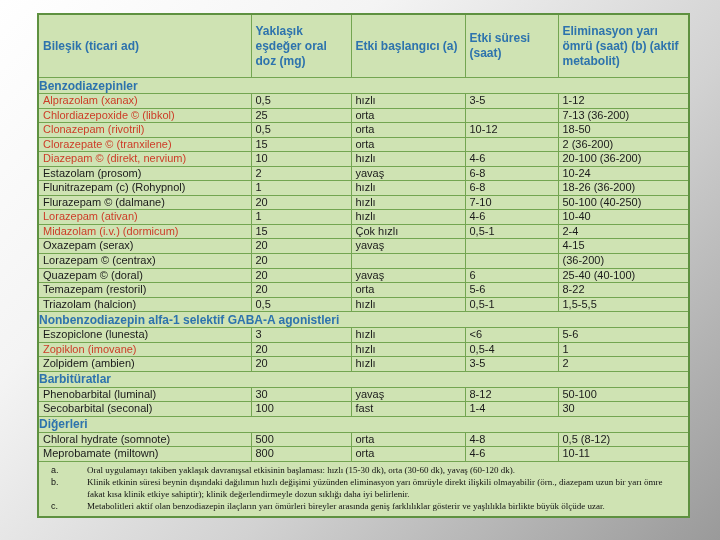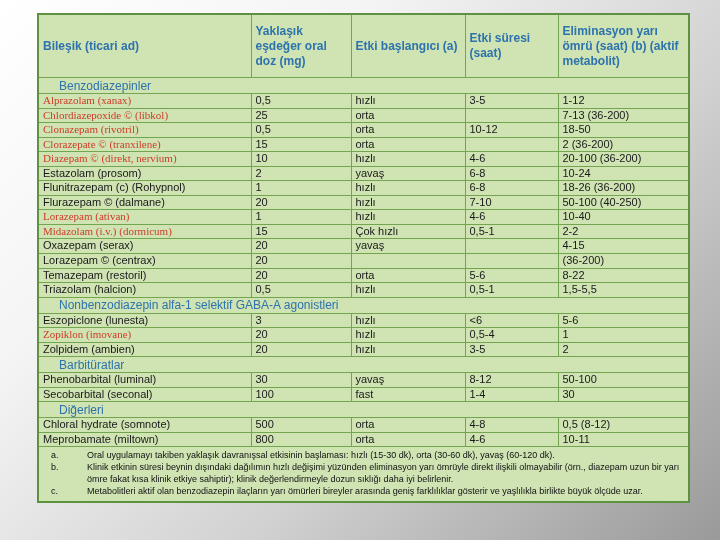--- a/index.html
+++ b/index.html
@@ -26,40 +26,40 @@
     color:#2d73ad;
     font-size:12px;
     font-weight:bold;
     text-align:left;
     padding:2px 4px;
     height:58px;
     line-height:1.25;
   }
   tr.section-row td{
     color:#2d73ad;
-    font-weight:normal;
+    font-weight:bold;
     font-size:12px;
     height:13px;
     line-height:1;
-    padding:1px 20px;
+    padding:1px 0;
   }
   tr.data-row td{
     color:#1a1a1a;
     font-size:11px;
     height:11px;
     line-height:1.05;
     padding:1px 4px;
     white-space:nowrap;
     overflow:hidden;
   }
-  tr.data-row td.red{color:#cd3d28;font-family:Liberation Serif, serif;}
+  tr.data-row td.red{color:#cd3d28;}
   tr.footnote-row td{padding:2px 4px 4px;}
   .footnote{display:flex;font-size:9px;line-height:12px;color:#111;}
   .fn-label{flex:0 0 20px;padding-left:8px;}
-  .fn-text{flex:1;padding-left:16px;padding-right:2px;}
+  .fn-text{flex:1;padding-left:16px;padding-right:2px;font-family:Liberation Serif, serif;}
 </style>
 </head>
 <body>
 
 <div class="slide">
   <table class="drug-table">
     <colgroup>
       <col style="width:213px">
       <col style="width:100px">
       <col style="width:114px">
@@ -140,35 +140,42 @@
           <td>1</td>
           <td>hızlı</td>
           <td>4-6</td>
           <td>10-40</td>
         </tr>
         <tr class="data-row">
           <td class="red">Midazolam (i.v.) (dormicum)</td>
           <td>15</td>
           <td>Çok hızlı</td>
           <td>0,5-1</td>
-          <td>2-2</td>
+          <td>2-4</td>
         </tr>
         <tr class="data-row">
           <td>Oxazepam (serax)</td>
           <td>20</td>
           <td>yavaş</td>
           <td></td>
           <td>4-15</td>
         </tr>
         <tr class="data-row">
           <td>Lorazepam © (centrax)</td>
           <td>20</td>
           <td></td>
           <td></td>
           <td>(36-200)</td>
+        </tr>
+        <tr class="data-row">
+          <td>Quazepam © (doral)</td>
+          <td>20</td>
+          <td>yavaş</td>
+          <td>6</td>
+          <td>25-40 (40-100)</td>
         </tr>
         <tr class="data-row">
           <td>Temazepam (restoril)</td>
           <td>20</td>
           <td>orta</td>
           <td>5-6</td>
           <td>8-22</td>
         </tr>
         <tr class="data-row">
           <td>Triazolam (halcion)</td>

